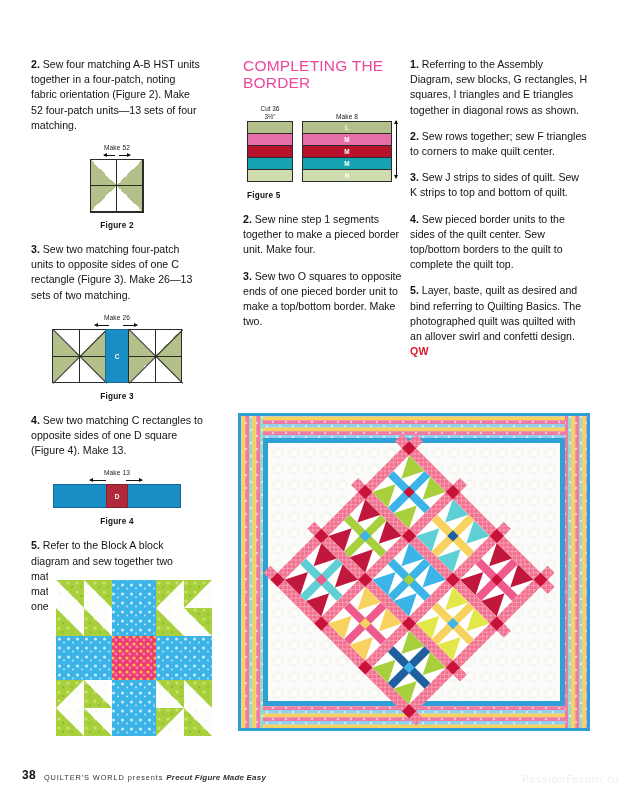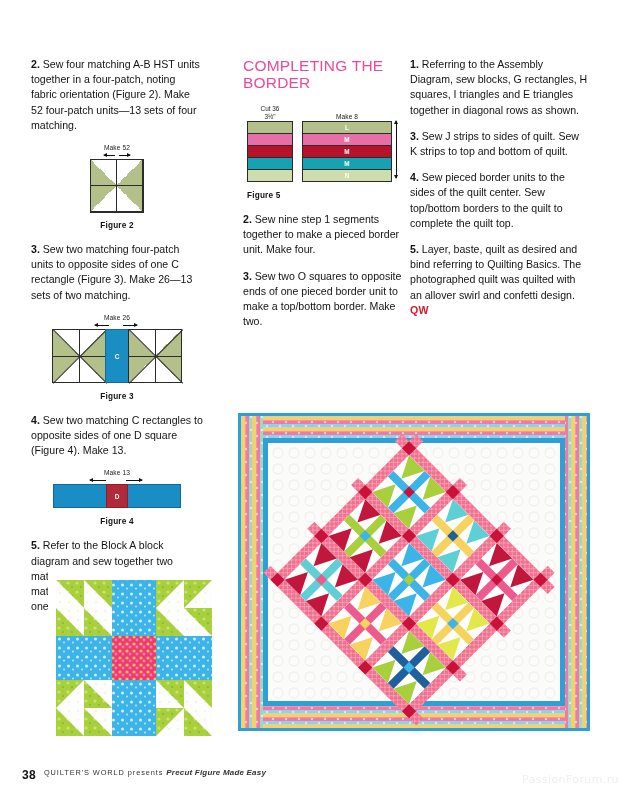--- a/index.html
+++ b/index.html
@@ -111,21 +111,21 @@
   .vbar::before{top:-1px;border-bottom:4px solid #111;}
   .vbar::after{bottom:-1px;border-top:4px solid #111;}
 
   
   .blockA{position:absolute;left:48px;top:572px;width:172px;height:172px;}
 
   
   .quilt{position:absolute;left:238px;top:413px;width:352px;height:318px;}
 
   
-  .footer{position:absolute;left:22px;bottom:18px;display:flex;align-items:flex-start;gap:8px;}
+  .footer{position:absolute;left:22px;bottom:18px;display:flex;align-items:flex-end;gap:8px;}
   .pagenum{font-size:12px;font-weight:bold;color:#111;letter-spacing:.3px;}
   .foot-txt{font-size:7.4px;letter-spacing:.9px;color:#333;}
   .foot-txt i{font-style:italic;font-weight:bold;letter-spacing:.2px;font-size:8px;}
   .watermark{
     position:absolute;right:14px;bottom:14px;
     font-size:11px;color:#efefef;letter-spacing:.4px;
     font-family:"DejaVu Sans", sans-serif;
   }
 </style>
 </head>
@@ -268,20 +268,23 @@
       <b>3.</b><span> Sew two O squares to opposite ends of one pieced border unit to make a top/bottom border. Make two.</span>
     </p>
   </div>
 
   <div class="col col-right">
 
     <p class="body">
       <b>1.</b><span> Referring to the Assembly Diagram, sew blocks, G rectangles, H squares, I triangles and E triangles together in diagonal rows as shown.</span>
     </p>
     <p class="body">
+      <b>2.</b><span> Sew rows together; sew F triangles to corners to make quilt center.</span>
+    </p>
+    <p class="body">
       <b>3.</b><span> Sew J strips to sides of quilt. Sew K strips to top and bottom of quilt.</span>
     </p>
     <p class="body">
       <b>4.</b><span> Sew pieced border units to the sides of the quilt center. Sew top/bottom borders to the quilt to complete the quilt top.</span>
     </p>
     <p class="body">
       <b>5.</b><span> Layer, baste, quilt as desired and bind referring to Quilting Basics. The photographed quilt was quilted with an allover swirl and confetti design. </span><span class="qw">QW</span>
     </p>
   </div>
 

